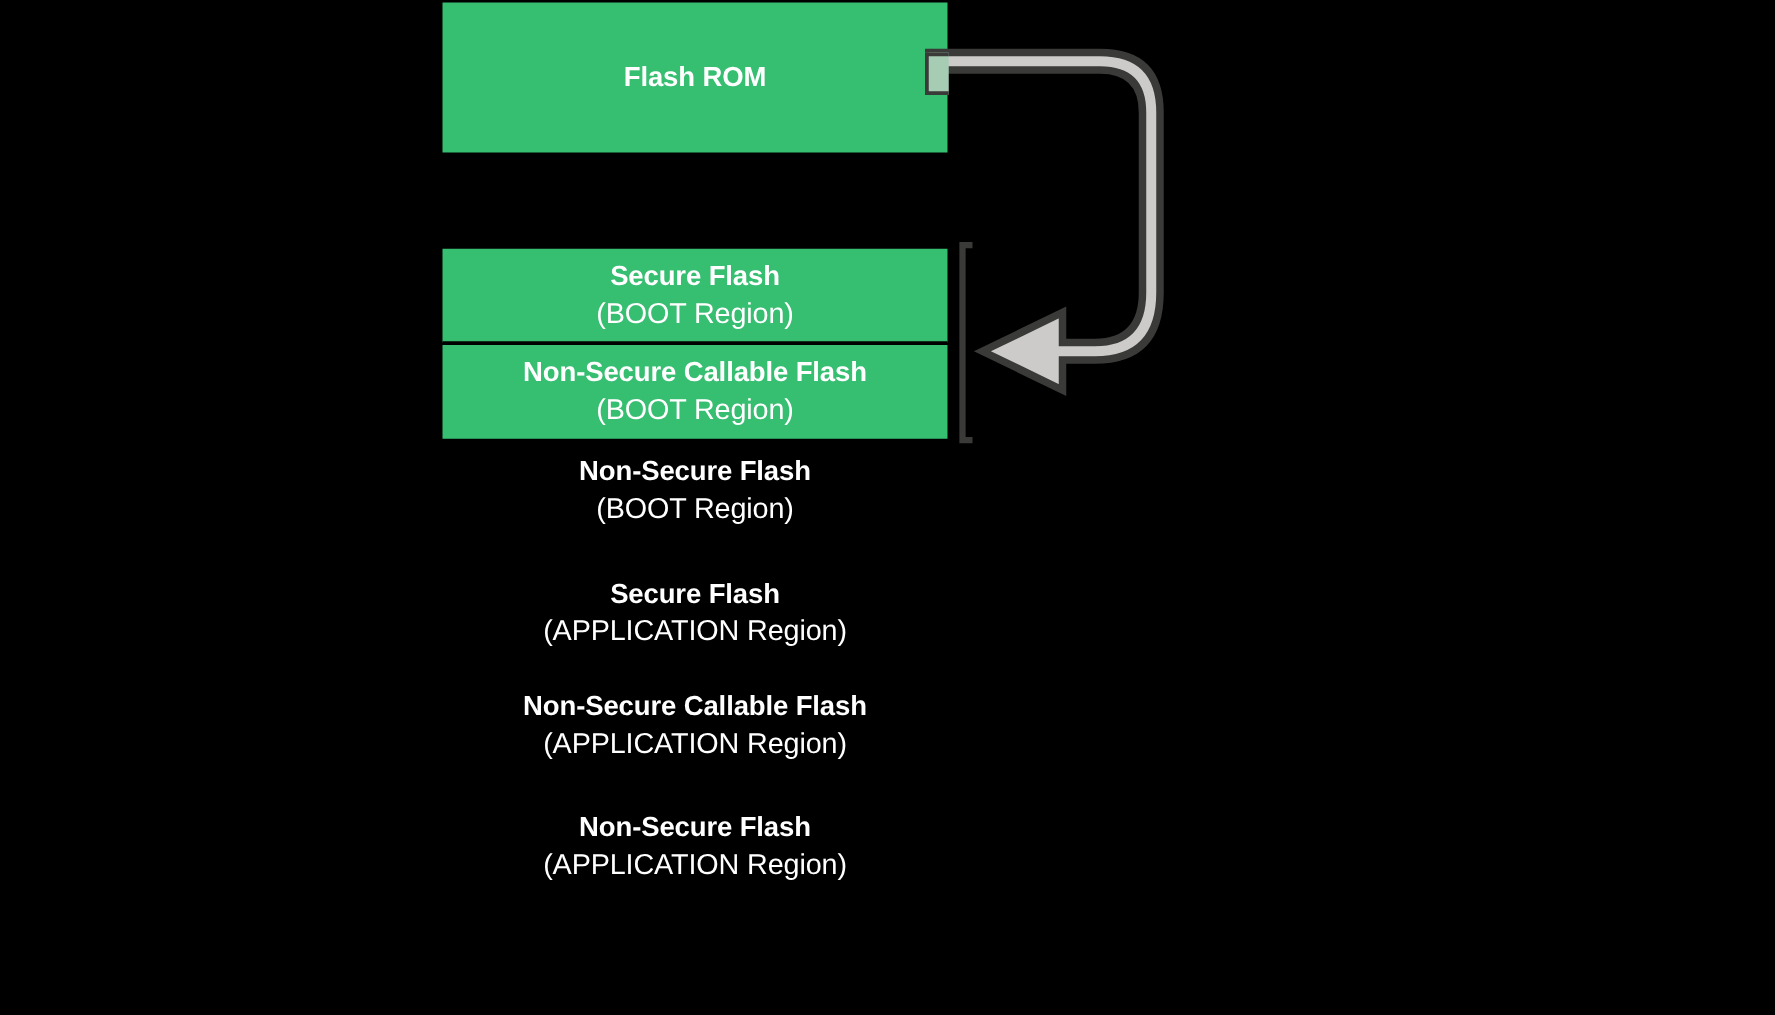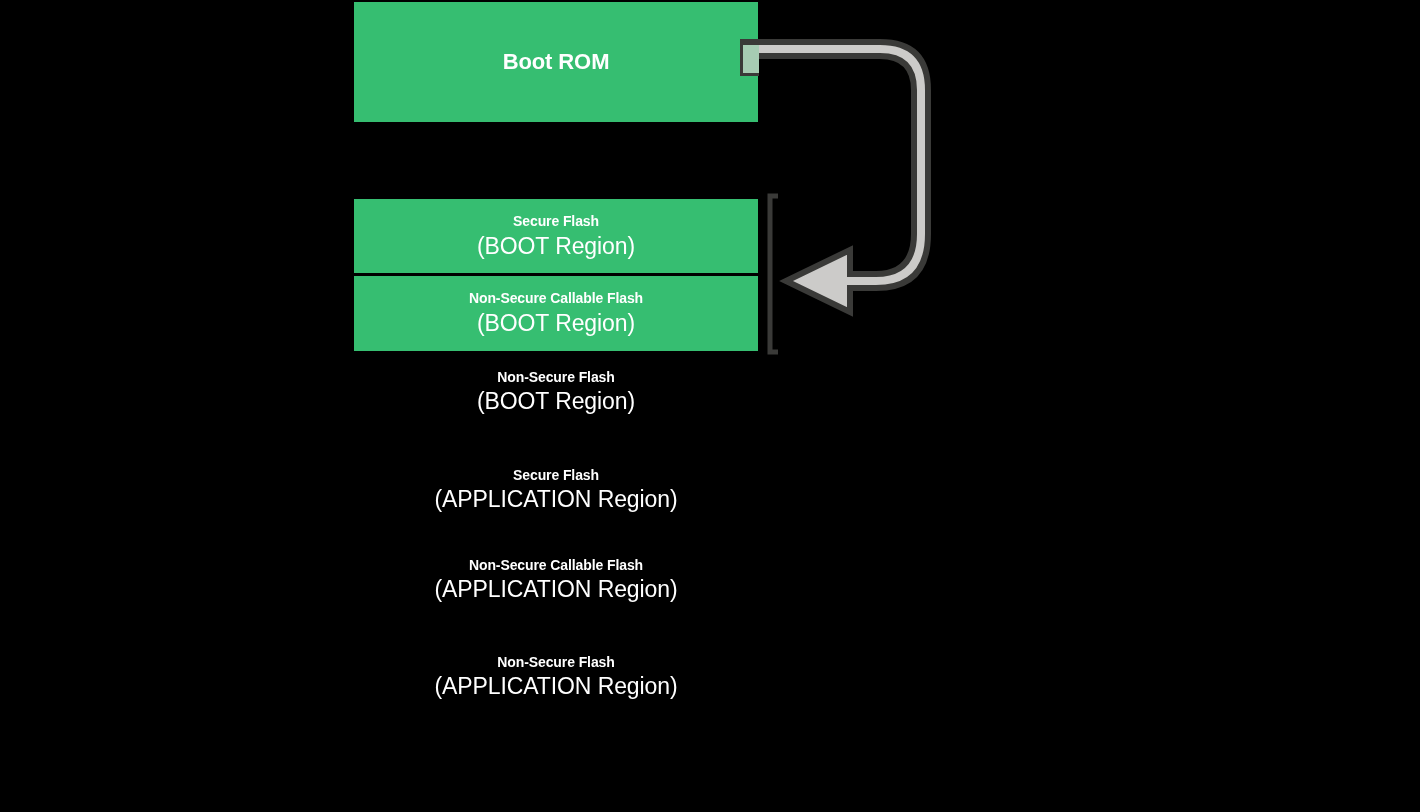--- a/index.html
+++ b/index.html
@@ -26,21 +26,21 @@
     display: flex;
     flex-direction: column;
     align-items: center;
     justify-content: center;
     color: #ffffff;
     text-align: center;
     line-height: 1.18;
   }
   .mem-block .title {
     font-weight: bold;
-    font-size: 14px;
+    font-size: 22px;
     letter-spacing: -0.1px;
     white-space: nowrap;
   }
   .mem-block .subtitle {
     font-weight: normal;
     font-size: 23px;
     letter-spacing: -0.1px;
     white-space: nowrap;
     margin-top: 3px;
   }
@@ -79,21 +79,21 @@
     border-right: none;
     box-sizing: border-box;
   }
 </style>
 </head>
 <body>
 
 <div id="stage">
 
   <div class="mem-block filled single" style="left:354px; top:2px; width:404px; height:120px;">
-    <div class="title">Boot ROM</div>
+    <div class="title">Flash ROM</div>
   </div>
 
   <svg class="hook-arrow" width="210" height="300" viewBox="0 0 210 300" style="left:740px; top:38px;">
 
     <path d="
         M 2,4
         L 140,4
         Q 188,4 188,52
         L 188,196
         Q 188,250 136,250

